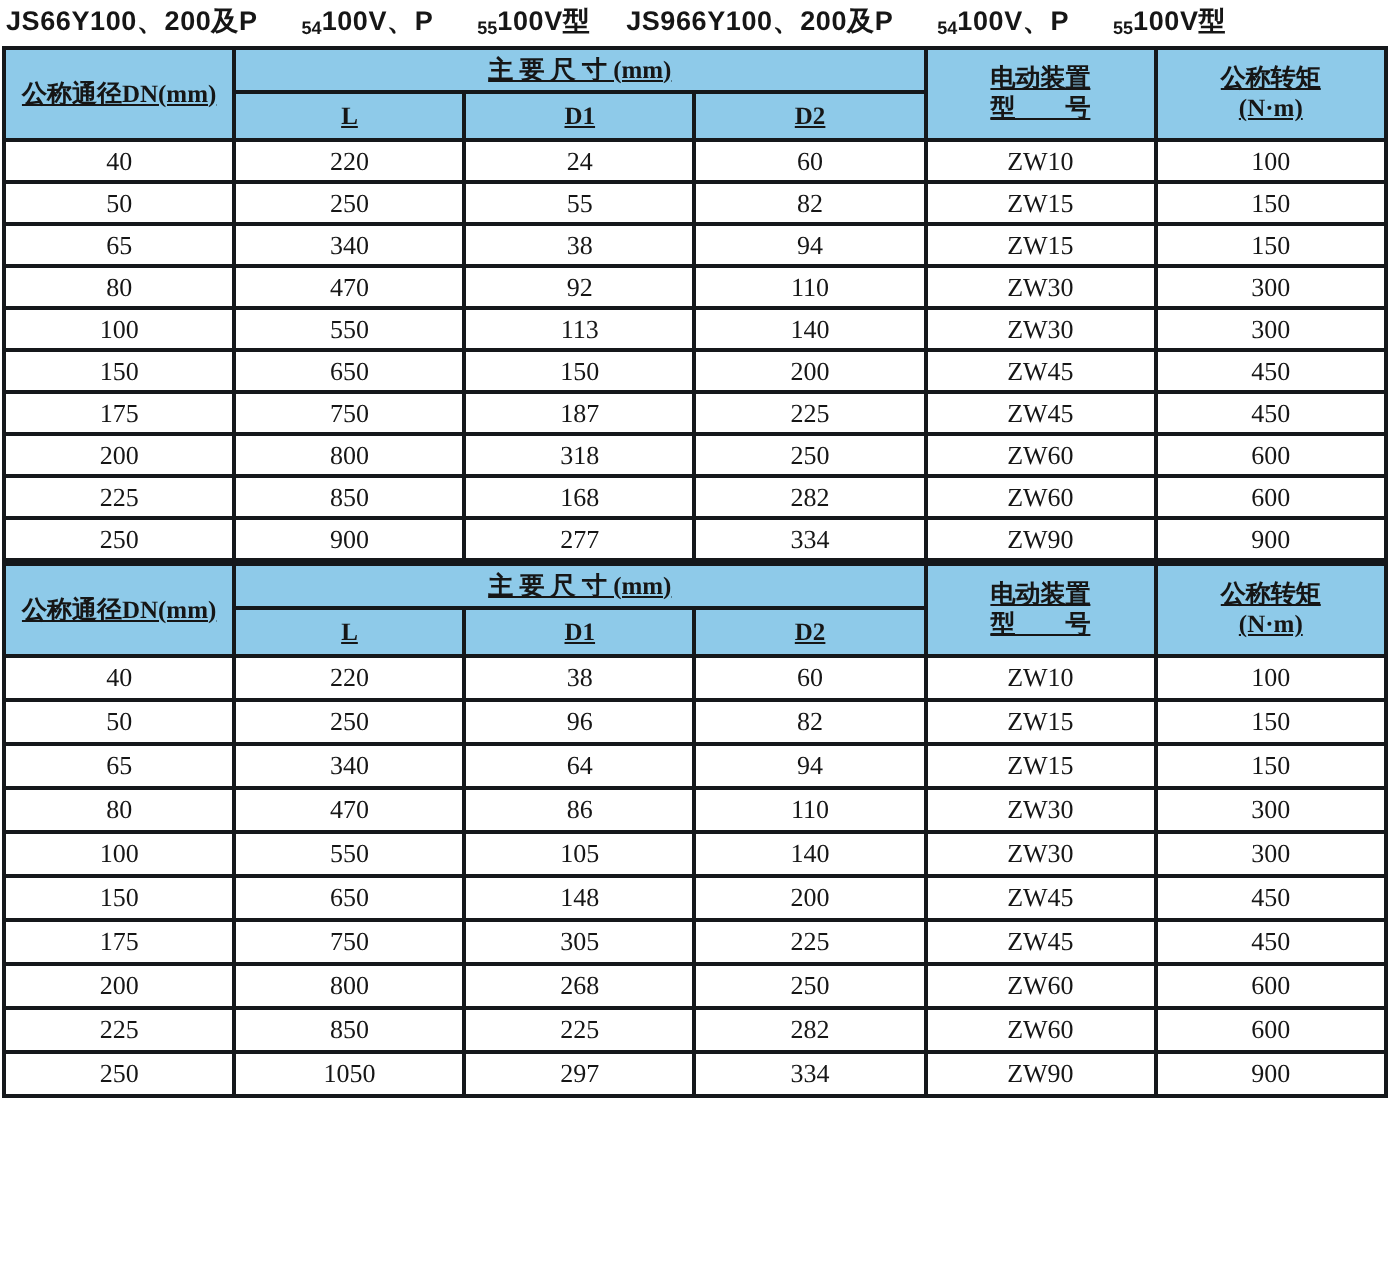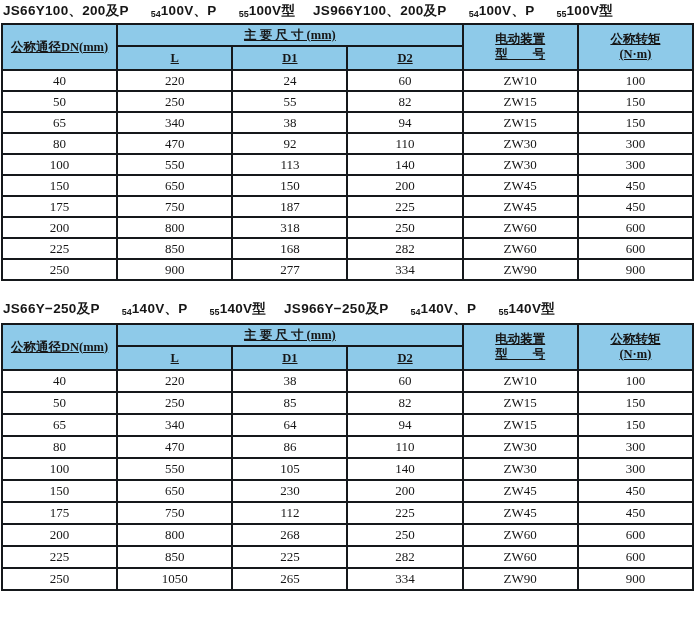--- a/index.html
+++ b/index.html
@@ -189,21 +189,20 @@
             <td>277</td>
             <td>334</td>
             <td>ZW90</td>
             <td>900</td>
           </tr>
         </tbody>
     </table>
   </section>
 
   <section class="section section--second">
-    <h2 class="tbl-title"><span>JS66Y−250及P</span><sub>54</sub><span>140V、P</span><sub>55</sub><span>140V型</span><span>　 </span><span>JS966Y−250及P</span><sub>54</sub><span>140V、P</span><sub>55</sub><span>140V型</span></h2>
     <table class="spec">
       <colgroup>
           <col>
           <col>
           <col>
           <col>
           <col>
           <col>
         </colgroup>
       <thead>
@@ -230,21 +229,21 @@
             <td>40</td>
             <td>220</td>
             <td>38</td>
             <td>60</td>
             <td>ZW10</td>
             <td>100</td>
           </tr>
           <tr>
             <td>50</td>
             <td>250</td>
-            <td>85</td>
+            <td>96</td>
             <td>82</td>
             <td>ZW15</td>
             <td>150</td>
           </tr>
           <tr>
             <td>65</td>
             <td>340</td>
             <td>64</td>
             <td>94</td>
             <td>ZW15</td>
@@ -262,29 +261,29 @@
             <td>100</td>
             <td>550</td>
             <td>105</td>
             <td>140</td>
             <td>ZW30</td>
             <td>300</td>
           </tr>
           <tr>
             <td>150</td>
             <td>650</td>
-            <td>230</td>
+            <td>148</td>
             <td>200</td>
             <td>ZW45</td>
             <td>450</td>
           </tr>
           <tr>
             <td>175</td>
             <td>750</td>
-            <td>112</td>
+            <td>305</td>
             <td>225</td>
             <td>ZW45</td>
             <td>450</td>
           </tr>
           <tr>
             <td>200</td>
             <td>800</td>
             <td>268</td>
             <td>250</td>
             <td>ZW60</td>
@@ -294,21 +293,21 @@
             <td>225</td>
             <td>850</td>
             <td>225</td>
             <td>282</td>
             <td>ZW60</td>
             <td>600</td>
           </tr>
           <tr>
             <td>250</td>
             <td>1050</td>
-            <td>265</td>
+            <td>297</td>
             <td>334</td>
             <td>ZW90</td>
             <td>900</td>
           </tr>
         </tbody>
     </table>
   </section>
 
 </div>
 

